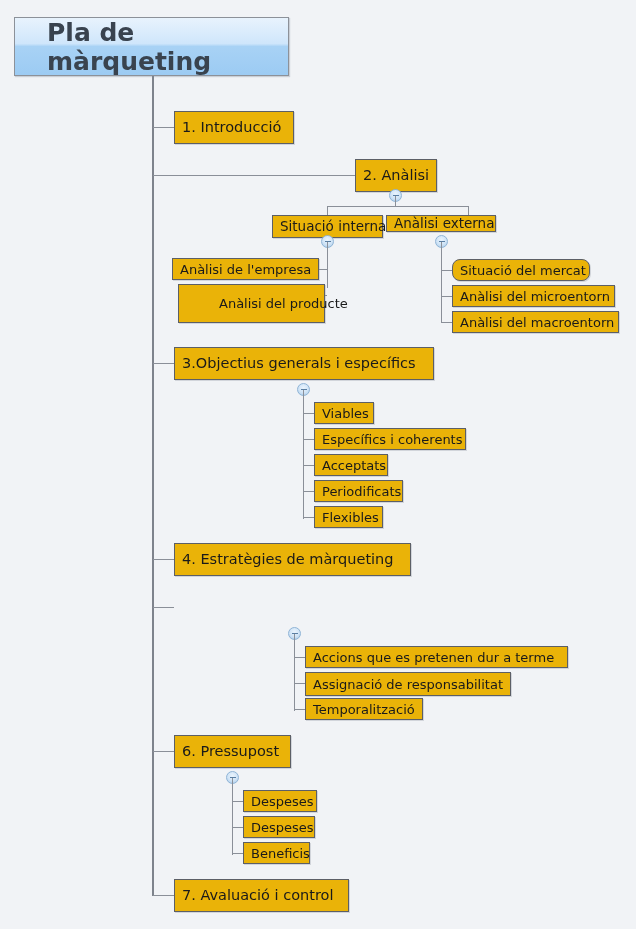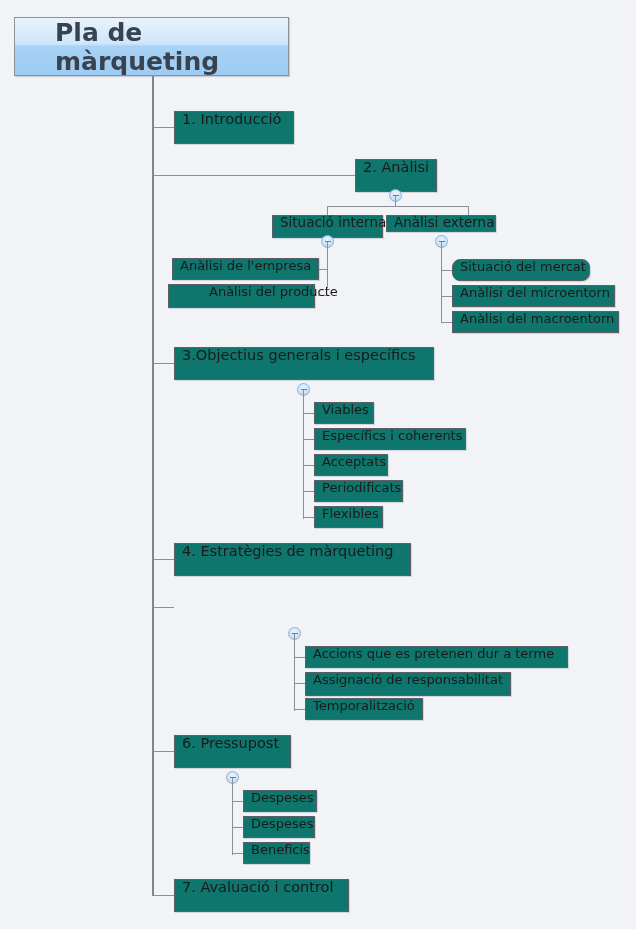--- a/index.html
+++ b/index.html
@@ -15,44 +15,44 @@
   
   .line{position:absolute;background:#8a8f98;}
   .vline{width:1px;}
   .hline{height:1px;}
   .vline.thick{width:2px;background:#7e838c;}
 
   
   .node{
     position:absolute;
     box-sizing:border-box;
-    background:#0f766e;
+    background:#eab308;
     border:1px solid #5c5f66;
     color:#1a1a1a;
     font-size:14px;
     line-height:1;
     display:flex;
-    align-items:flex-start;
+    align-items:center;
     padding:0 7px;
     white-space:nowrap;
     box-shadow:1px 1px 0 rgba(140,145,155,.30);
   }
   .node.lvl1{font-size:14.5px;}
   .node.lvl2{font-size:13.5px;}
   .node.lvl3{font-size:13px;}
 
   
   .root{
     position:absolute;
     box-sizing:border-box;
     left:14px;top:17px;width:275px;height:59px;
     border:1px solid #8c9199;
     background:linear-gradient(to bottom,#e8f3fd 0%,#cfe6fb 45%,#a8d2f5 50%,#9ccbf3 100%);
     display:flex;align-items:flex-start;
-    padding-left:40px;
+    padding-left:32px;
     font-size:25px;font-weight:bold;
     color:#39434f;
     box-shadow:1px 1px 1px rgba(130,140,155,.35);
   }
 
   
   .toggle{
     position:absolute;
     width:13px;height:13px;
     border-radius:50%;
@@ -104,21 +104,21 @@
 
   <div class="toggle" style="left:321px;top:235px;"></div>
   <div class="toggle" style="left:435px;top:235px;"></div>
 
   <div class="line vline" style="left:327px;top:242px;height:46px;"></div>
   <div class="line hline" style="left:318px;top:269px;width:9px;"></div>
   <div class="line hline" style="left:318px;top:295px;width:9px;"></div>
   <div class="node lvl3" style="left:172px;top:258px;width:147px;height:22px;">
     <span>Anàlisi de l'empresa</span>
   </div>
-  <div class="node lvl3" style="left:168px;top:284px;width:147px;height:24px;padding-left:40px;">
+  <div class="node lvl3" style="left:178px;top:284px;width:147px;height:39px;padding-left:40px;">
     <span>Anàlisi del producte</span>
   </div>
 
   <div class="line vline" style="left:441px;top:242px;height:80px;"></div>
   <div class="line hline" style="left:441px;top:270px;width:11px;"></div>
   <div class="line hline" style="left:441px;top:296px;width:11px;"></div>
   <div class="line hline" style="left:441px;top:322px;width:11px;"></div>
   <div class="node lvl3" style="left:452px;top:259px;width:138px;height:22px;border-radius:8px;">
     <span>Situació del mercat</span>
   </div>

